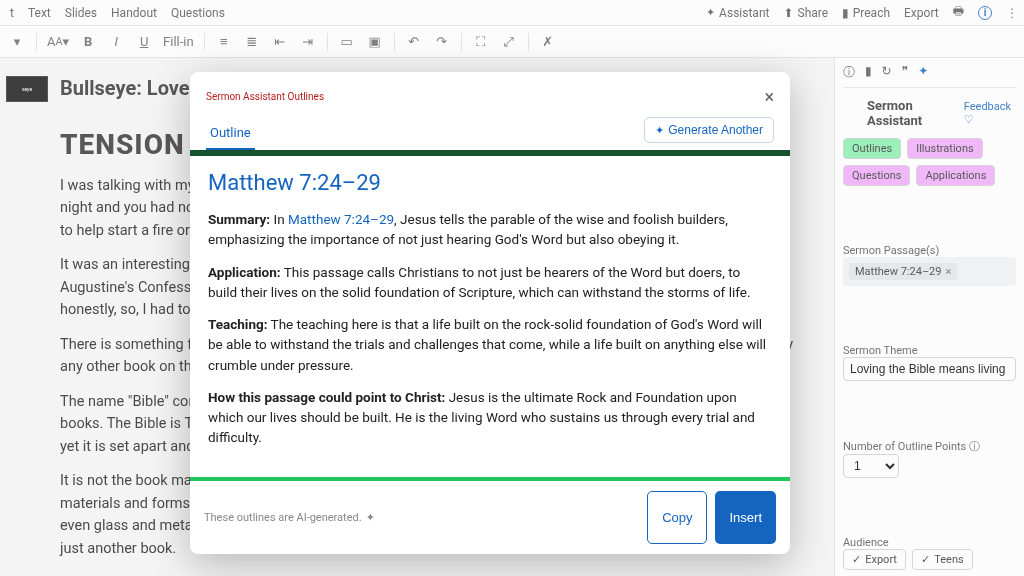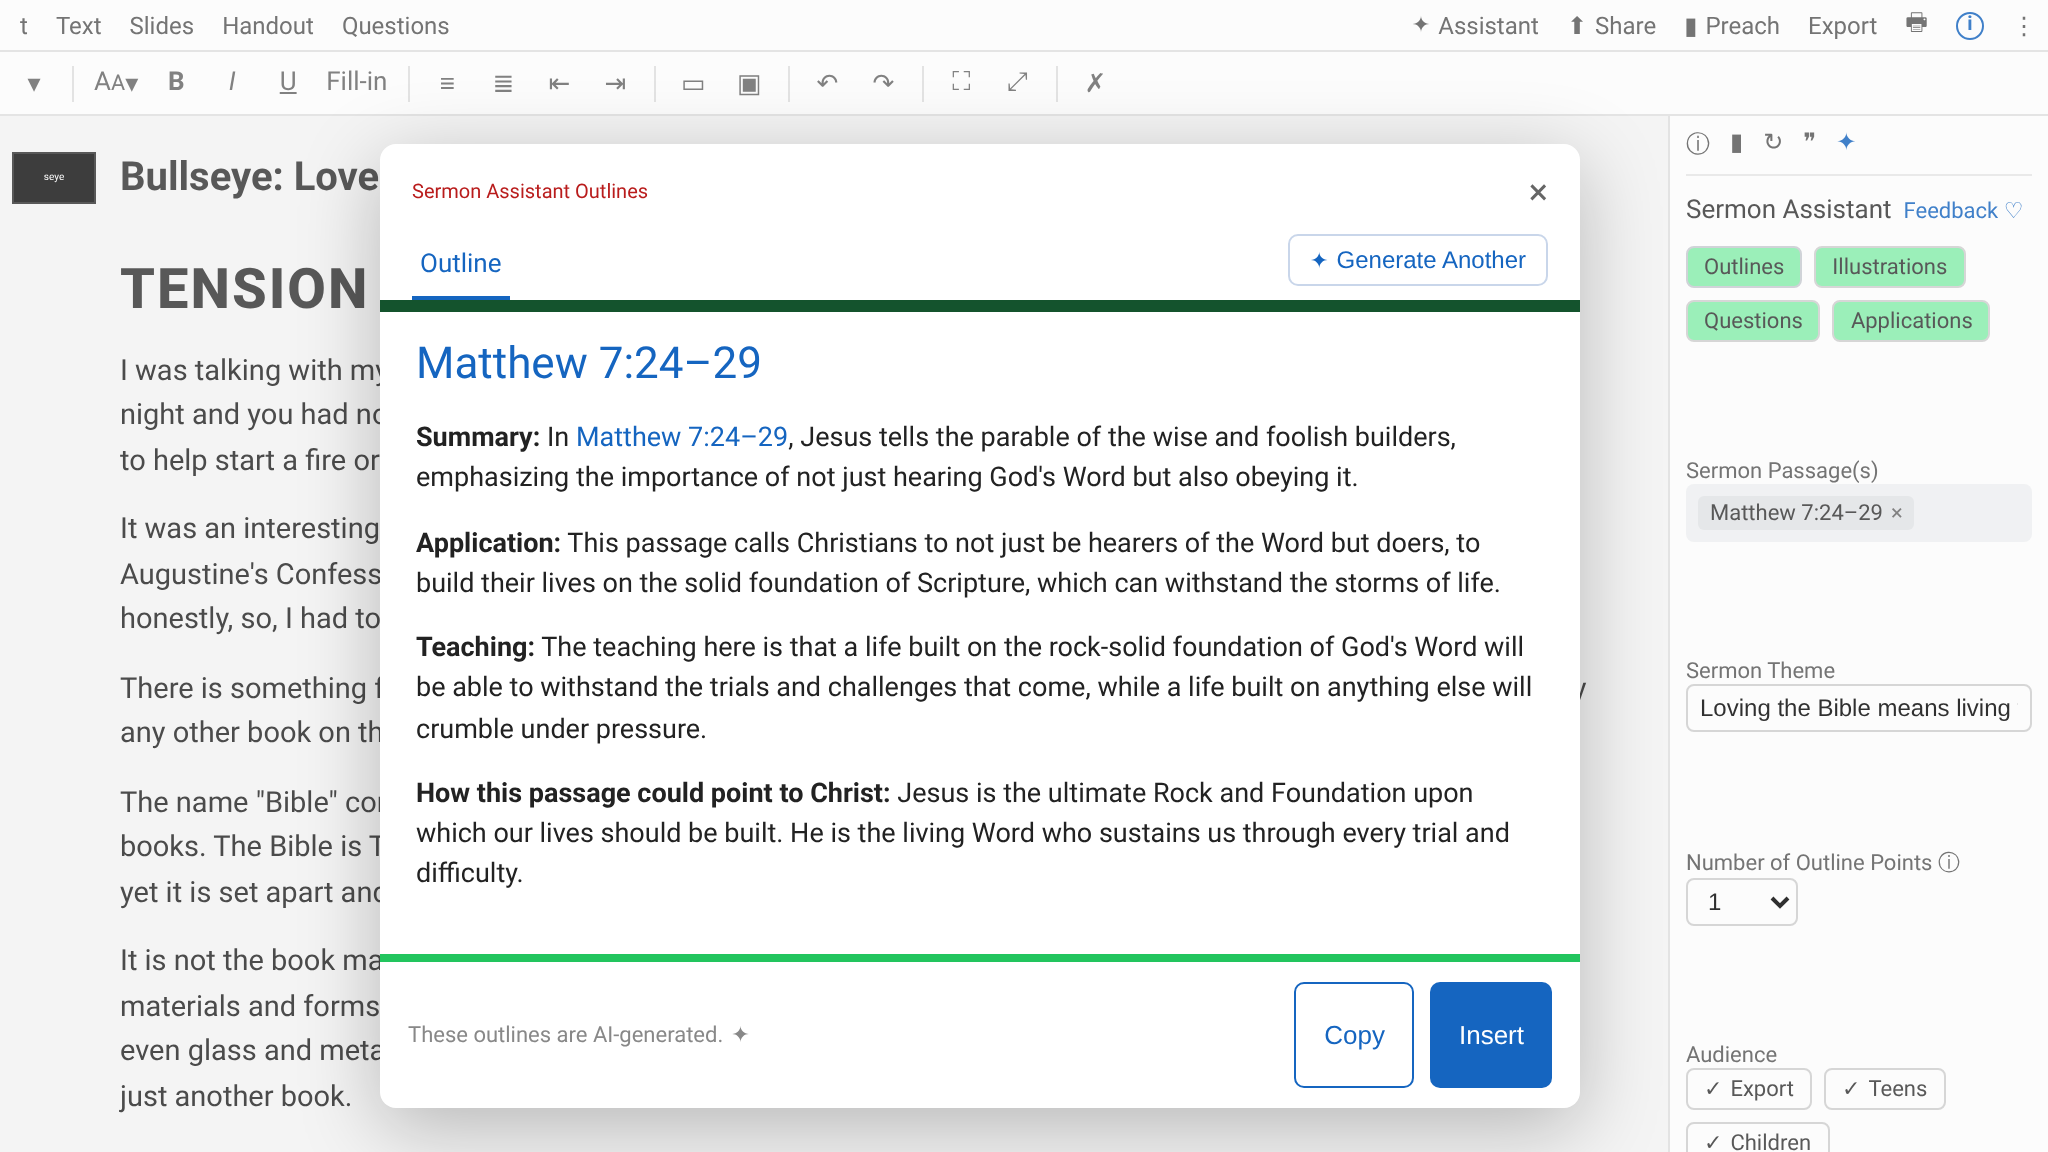--- a/index.html
+++ b/index.html
@@ -16,24 +16,24 @@
 .content-wrap { display: flex; height: calc(100% - 58px); }
 .doc-area { flex: 1; overflow: hidden; position: relative; padding: 18px 40px 0 60px; }
 .thumb { position: absolute; left: 6px; top: 18px; width: 42px; height: 26px; background: #111; border: 1px solid #333; display: flex; align-items: center; justify-content: center; color: #fff; font-size: 5px; }
 .doc-area h1.title { font-size: 20px; font-weight: 700; margin-bottom: 28px; }
 .doc-area h2.tension { font-size: 28px; font-weight: 800; letter-spacing: 1px; margin-bottom: 14px; }
 .doc-area p { font-size: 14.5px; line-height: 1.55; margin-bottom: 12px; color: #222; }
 .sidebar { width: 190px; background: #fff; border-left: 1px solid #e0e0e0; padding: 6px 8px; font-size: 12px; display: flex; flex-direction: column; gap: 10px; }
 .sidebar .icon-row { display: flex; gap: 10px; border-bottom: 1px solid #e8e8e8; padding-bottom: 6px; color: #555; }
 .sidebar .icon-row span:last-child { color: #1565c0; }
 .sidebar .hdr { display: flex; align-items: baseline; gap: 6px; }
-.sidebar .hdr .t { font-weight: 400; font-size: 13px; }
+.sidebar .hdr .t { font-weight: 700; font-size: 13px; margin-left: 24px; }
 .sidebar .hdr .fb { color: #1565c0; font-size: 11px; }
 .pill-row { display: flex; gap: 6px; flex-wrap: wrap; }
-.pill { border: 1px solid #d0d0d0; border-radius: 4px; padding: 3px 8px; font-size: 11px; background: #86efac; cursor: pointer; }
+.pill { border: 1px solid #d0d0d0; border-radius: 4px; padding: 3px 8px; font-size: 11px; background: #f0abfc; cursor: pointer; }
 .pill.active { background: #86efac; border-color: #c8ccd2; }
 .lbl { font-size: 11px; color: #555; margin-top: 48px; }
 .passage-well { background: #f1f2f4; border-radius: 4px; padding: 6px; }
 .tag { background: #e3e5e8; border-radius: 3px; padding: 2px 6px; font-size: 11px; display: inline-flex; align-items: center; gap: 4px; }
 .tag .x { cursor: pointer; color: #666; }
 .theme-input { width: 100%; border: 1px solid #d0d0d0; border-radius: 4px; padding: 4px 6px; font-size: 12px; }
 .sel { border: 1px solid #d0d0d0; border-radius: 4px; padding: 3px 6px; font-size: 12px; width: 56px; background: #fff; }
 .chk-row { display: flex; gap: 6px; flex-wrap: wrap; }
 .chk { border: 1px solid #d0d0d0; border-radius: 4px; padding: 3px 8px; font-size: 11px; display: inline-flex; align-items: center; gap: 4px; background: #fff; cursor: pointer; }
 .gen-btn { margin-left: auto; background: #1565c0; color: #fff; border: none; border-radius: 5px; padding: 6px 10px; font-size: 12px; cursor: pointer; display: inline-flex; align-items: center; gap: 4px; }

